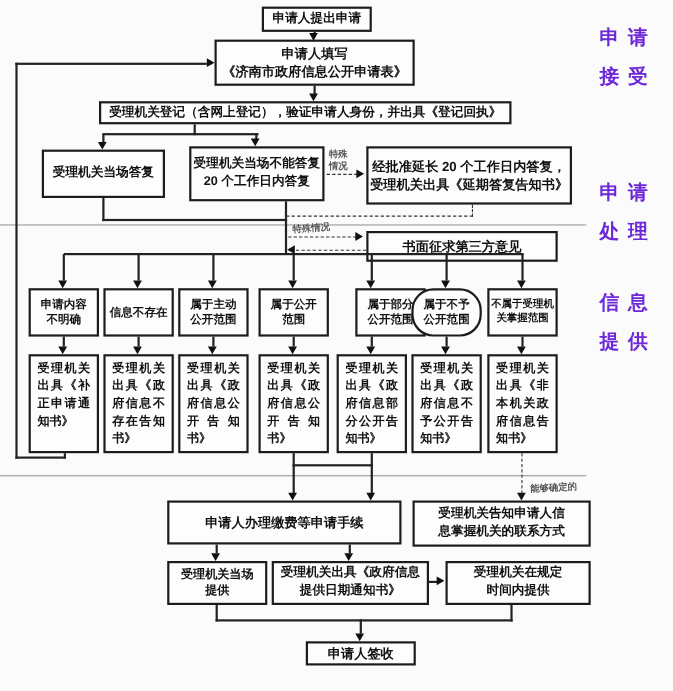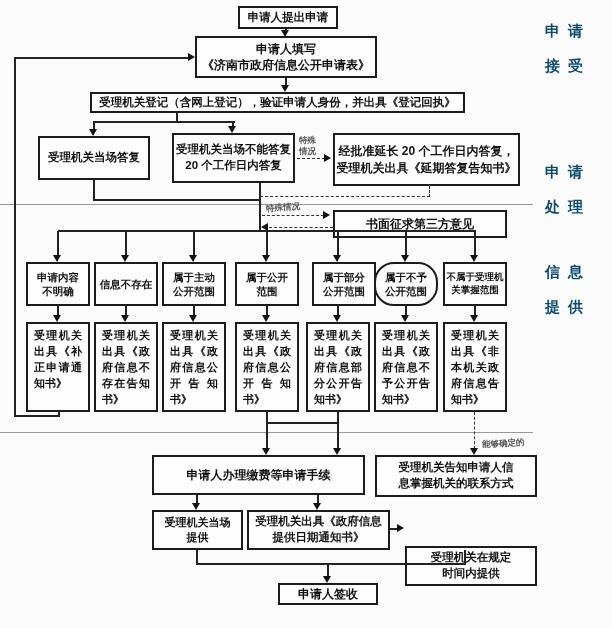--- a/index.html
+++ b/index.html
@@ -12,21 +12,21 @@
   .cat{font-size:10.5px;padding:0;}
   .f95{font-size:9.5px;}
   .ln{position:absolute;background:#222;}
   .dh{position:absolute;height:0;border-top:1.5px dashed #333;}
   .dv{position:absolute;width:0;border-left:1.5px dashed #333;}
   .ah-d{position:absolute;width:0;height:0;border-left:4.5px solid transparent;border-right:4.5px solid transparent;border-top:7px solid #111;}
   .ah-r{position:absolute;width:0;height:0;border-top:4.5px solid transparent;border-bottom:4.5px solid transparent;border-left:7px solid #111;}
   .ah-l{position:absolute;width:0;height:0;border-top:4.5px solid transparent;border-bottom:4.5px solid transparent;border-right:7px solid #111;}
   .divider{position:absolute;height:0;border-top:1.5px solid #999;}
   .note{position:absolute;color:#555;font-size:8.5px;font-weight:bold;line-height:1.25;white-space:nowrap;}
-  .side{position:absolute;left:545px;width:50px;font-size:15px;font-weight:bold;letter-spacing:8px;white-space:nowrap;color:#0c4a6e;}
+  .side{position:absolute;left:545px;width:50px;font-size:18px;font-weight:bold;letter-spacing:8px;white-space:nowrap;color:#6d28d9;}
 </style>
 </head>
 <body>
 
 <div id="canvas">
 
   <div class="divider" style="left:0;top:204px;width:533px;"></div>
   <div class="divider" style="left:0;top:432px;width:533px;"></div>
 
   <div class="side" style="top:22px;">申请</div>
@@ -73,21 +73,21 @@
     <span class="bl">信息不存在</span>
   </div>
   <div class="box cat" style="left:162px;top:262px;width:64px;height:44px;">
     <span class="bl">属于主动</span>
     <span class="bl">公开范围</span>
   </div>
   <div class="box cat" style="left:235px;top:262px;width:64px;height:44px;">
     <span class="bl">属于公开</span>
     <span class="bl">范围</span>
   </div>
-  <div class="box cat" style="left:312px;top:262px;width:64px;height:44px;">
+  <div class="box cat" style="left:323px;top:262px;width:64px;height:44px;">
     <span class="bl">属于部分</span>
     <span class="bl">公开范围</span>
   </div>
   <div class="box cat" style="left:374px;top:262px;width:64px;height:44px;border-radius:20px;">
     <span class="bl">属于不予</span>
     <span class="bl">公开范围</span>
   </div>
   <div class="box cat f95" style="left:443px;top:262px;width:64px;height:44px;">
     <span class="bl">不属于受理机</span>
     <span class="bl">关掌握范围</span>
@@ -112,21 +112,21 @@
   <div class="box" style="left:152px;top:510px;width:91px;height:40px;font-size:11px;">
     <span class="bl">受理机关当场</span>
     <span class="bl">提供</span>
   </div>
 
   <div class="box" style="left:247px;top:510px;width:143px;height:40px;font-size:11.5px;">
     <span class="bl">受理机关出具《政府信息</span>
     <span class="bl">提供日期通知书》</span>
   </div>
 
-  <div class="box" style="left:405px;top:510px;width:132px;height:40px;font-size:11.5px;margin-top:36px;">
+  <div class="box" style="left:405px;top:510px;width:132px;height:40px;font-size:11.5px;">
     <span class="bl">受理机关在规定</span>
     <span class="bl">时间内提供</span>
   </div>
 
   <div class="box" style="left:278px;top:583px;width:100px;height:22px;font-size:12px;text-align:center;">申请人签收</div>
 
   <div class="ln" style="left:285px;top:29px;width:2px;height:4px;"></div>
   <div class="ah-d" style="left:281px;top:30px;"></div>
 
   <div class="ln" style="left:285px;top:78px;width:2px;height:8px;"></div>

